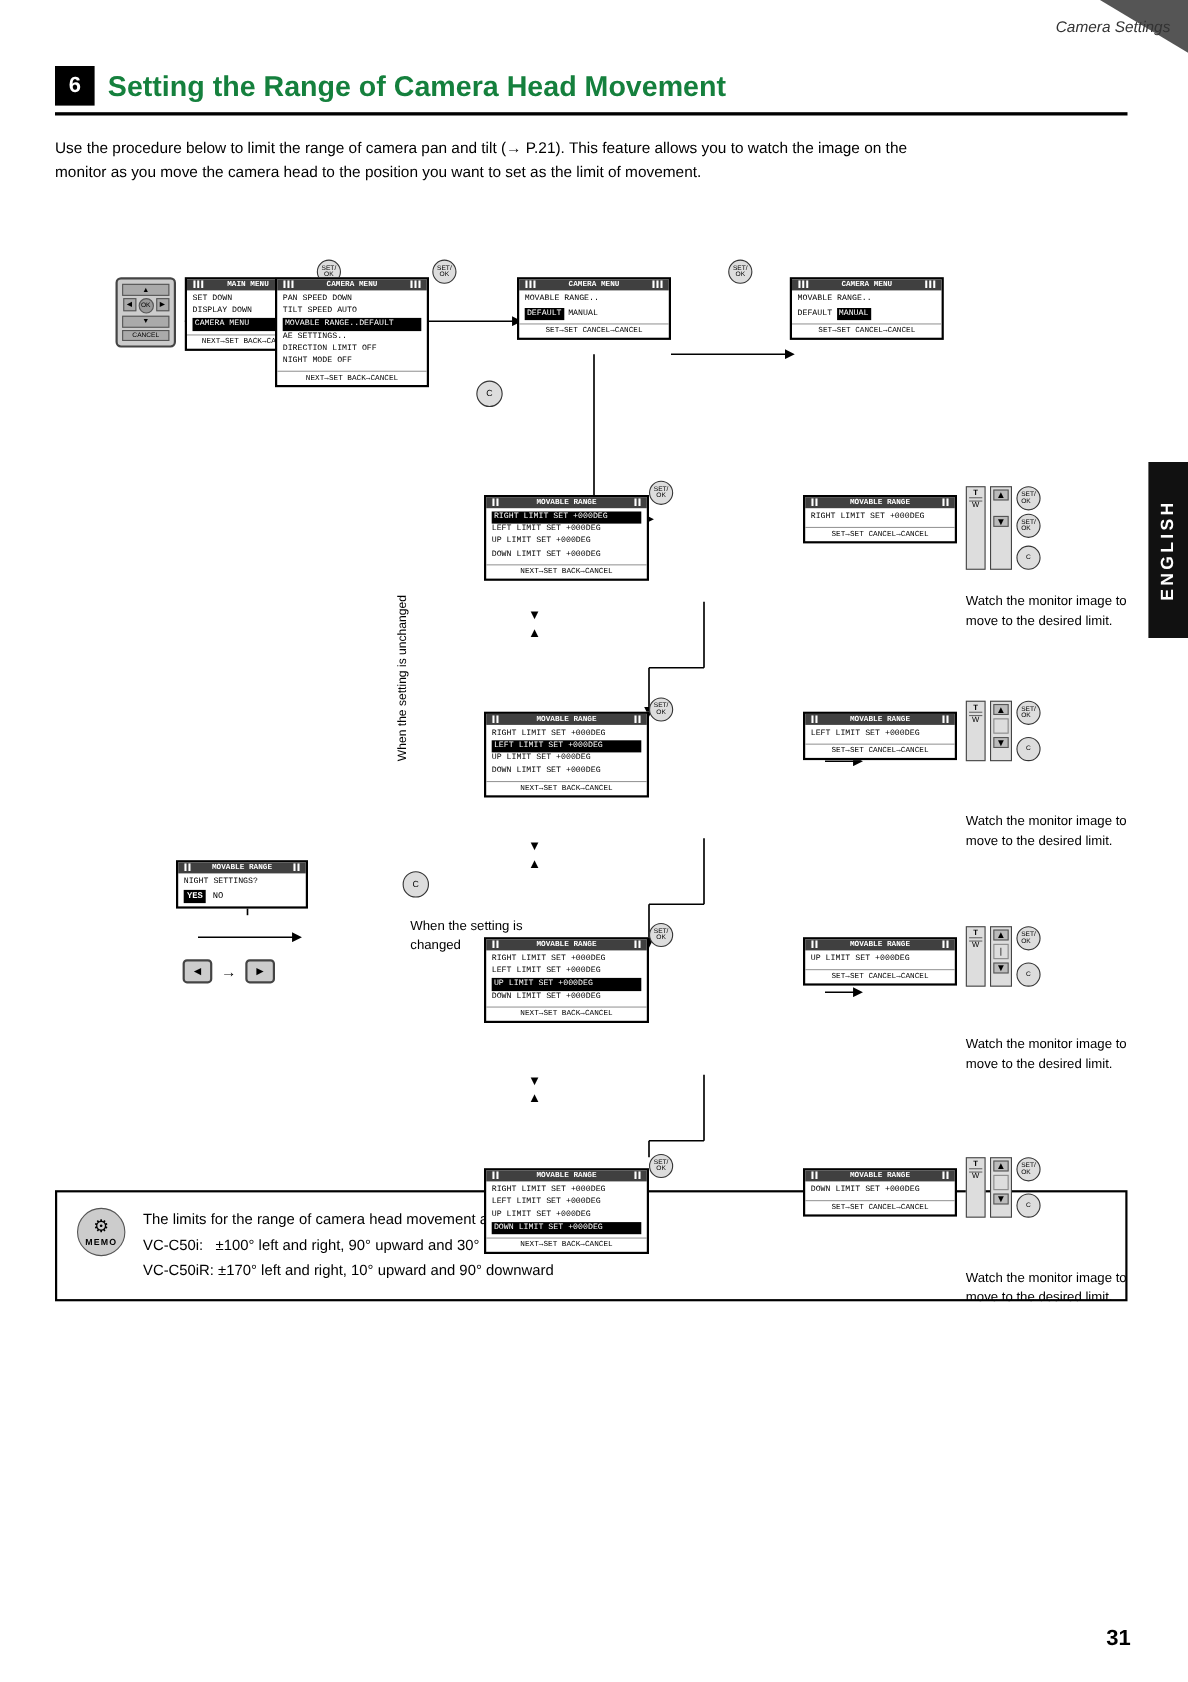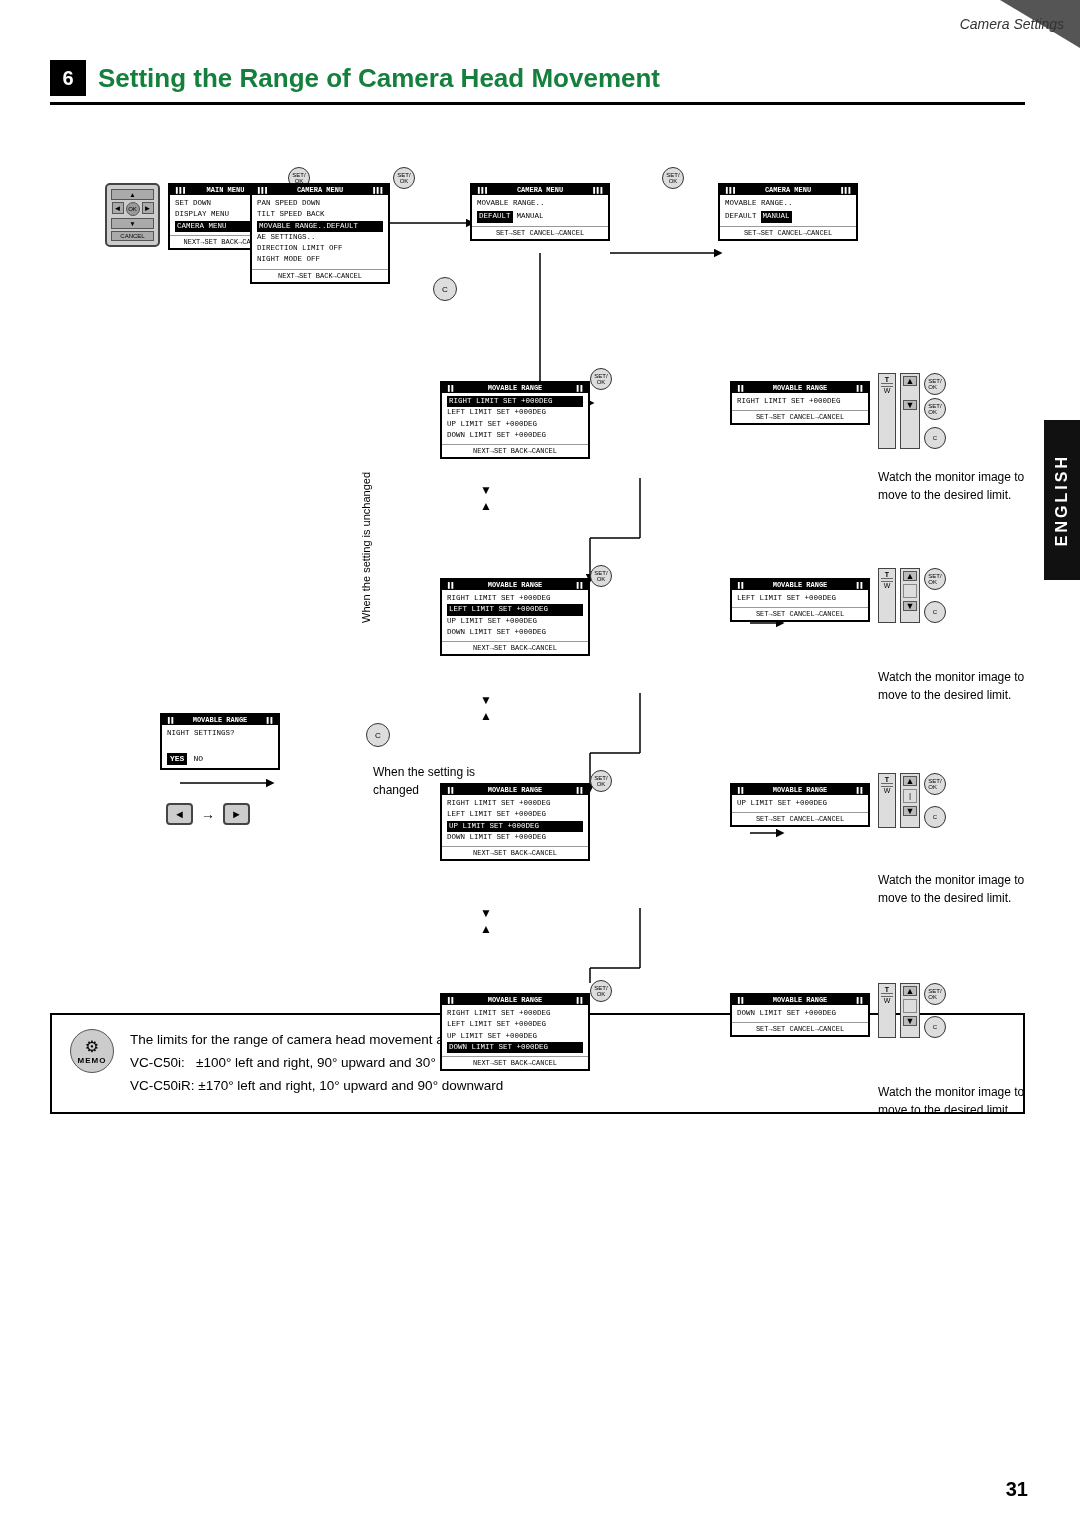--- a/index.html
+++ b/index.html
@@ -125,21 +125,21 @@
 
     
     .menu-box {
       position: absolute;
       border: 2px solid #000;
       background: #fff;
       font-size: 8px;
       font-family: 'Courier New', monospace;
     }
     .menu-box .menu-title {
-      background: #000000;
+      background: #404040;
       color: #fff;
       text-align: center;
       padding: 1px 4px;
       font-size: 7.5px;
       display: flex;
       align-items: center;
       justify-content: space-between;
     }
     .menu-box .menu-title .bars-left::before { content: '▐▐▐'; font-size: 6px; }
     .menu-box .menu-title .bars-right::before { content: '▌▌▌'; font-size: 6px; }
@@ -240,20 +240,25 @@
 
 <div class="page-number">31</div>
 
 <div class="main-content">
 
   <div class="section-header">
     <div class="section-number-box">6</div>
     <span class="section-title">Setting the Range of Camera Head Movement</span>
   </div>
 
+  <div class="intro-text">
+    Use the procedure below to limit the range of camera pan and tilt (→ P.21). This feature
+    allows you to watch the image on the monitor as you move the camera head to the position
+    you want to set as the limit of movement.
+  </div>
 
   <div class="diagram-area">
 
     <svg class="svg-overlay" xmlns="http://www.w3.org/2000/svg">
       <defs>
         <marker id="arr" markerWidth="6" markerHeight="6" refX="3" refY="3" orient="auto">
           <path d="M0,0 L0,6 L6,3 z" fill="#000"></path>
         </marker>
       </defs>
 
@@ -305,37 +310,37 @@
     </div>
 
     <div class="menu-box" style="left:118px; top:60px; width:115px;">
       <div class="menu-title">
         <span class="bars-left"></span>
         <span style="font-size:7px; font-weight:bold;">MAIN  MENU</span>
         <span class="bars-right"></span>
       </div>
       <div class="menu-body">
         <div class="menu-item">SET DOWN</div>
-        <div class="menu-item">DISPLAY MENU</div>
+        <div class="menu-item">DISPLAY DOWN</div>
         <div class="menu-item highlight">CAMERA MENU</div>
       </div>
       <div class="menu-footer">NEXT→SET  BACK→CANCEL</div>
     </div>
 
     <div style="position:absolute; left:238px; top:44px; width:22px; height:22px; border:1.5px solid #333; border-radius:50%; background:#ddd; display:flex; align-items:center; justify-content:center; font-size:6px; text-align:center; line-height:1;">SET/<br>OK</div>
 
     <div class="menu-box" style="left:200px; top:60px; width:140px;">
       <div class="menu-title">
         <span class="bars-left"></span>
         <span style="font-size:7px; font-weight:bold;">CAMERA MENU</span>
         <span class="bars-right"></span>
       </div>
       <div class="menu-body">
         <div class="menu-item">PAN SPEED       DOWN</div>
-        <div class="menu-item">TILT SPEED      BACK</div>
+        <div class="menu-item">TILT SPEED      AUTO</div>
         <div class="menu-item highlight">MOVABLE RANGE..DEFAULT</div>
         <div class="menu-item">AE SETTINGS..</div>
         <div class="menu-item">DIRECTION LIMIT  OFF</div>
         <div class="menu-item">NIGHT MODE        OFF</div>
       </div>
       <div class="menu-footer">NEXT→SET  BACK→CANCEL</div>
     </div>
 
     <div style="position:absolute; left:343px; top:44px; width:22px; height:22px; border:1.5px solid #333; border-radius:50%; background:#ddd; display:flex; align-items:center; justify-content:center; font-size:6px; text-align:center; line-height:1;">SET/<br>OK</div>
 
@@ -597,21 +602,21 @@
     </div>
 
     <div class="menu-box" style="left:110px; top:590px; width:120px;">
       <div class="menu-title">
         <span style="font-size:6px;">▐▐</span>
         <span style="font-size:7px; font-weight:bold;">MOVABLE RANGE</span>
         <span style="font-size:6px;">▌▌</span>
       </div>
       <div class="menu-body">
         <div class="menu-item">NIGHT SETTINGS?</div>
-        <div style="display:flex; gap:6px; margin-top:14px; font-size:8px;">
+        <div style="display:flex; gap:6px; margin-top:1px; font-size:8px;">
           <span style="background:#000; color:#fff; padding:0 3px; font-weight:bold;">YES</span>
           <span>NO</span>
         </div>
       </div>
     </div>
 
 
     <div style="position:absolute; left:323px; top:640px; font-size:12px; line-height:1.5;">
       When the setting is<br>changed
     </div>

